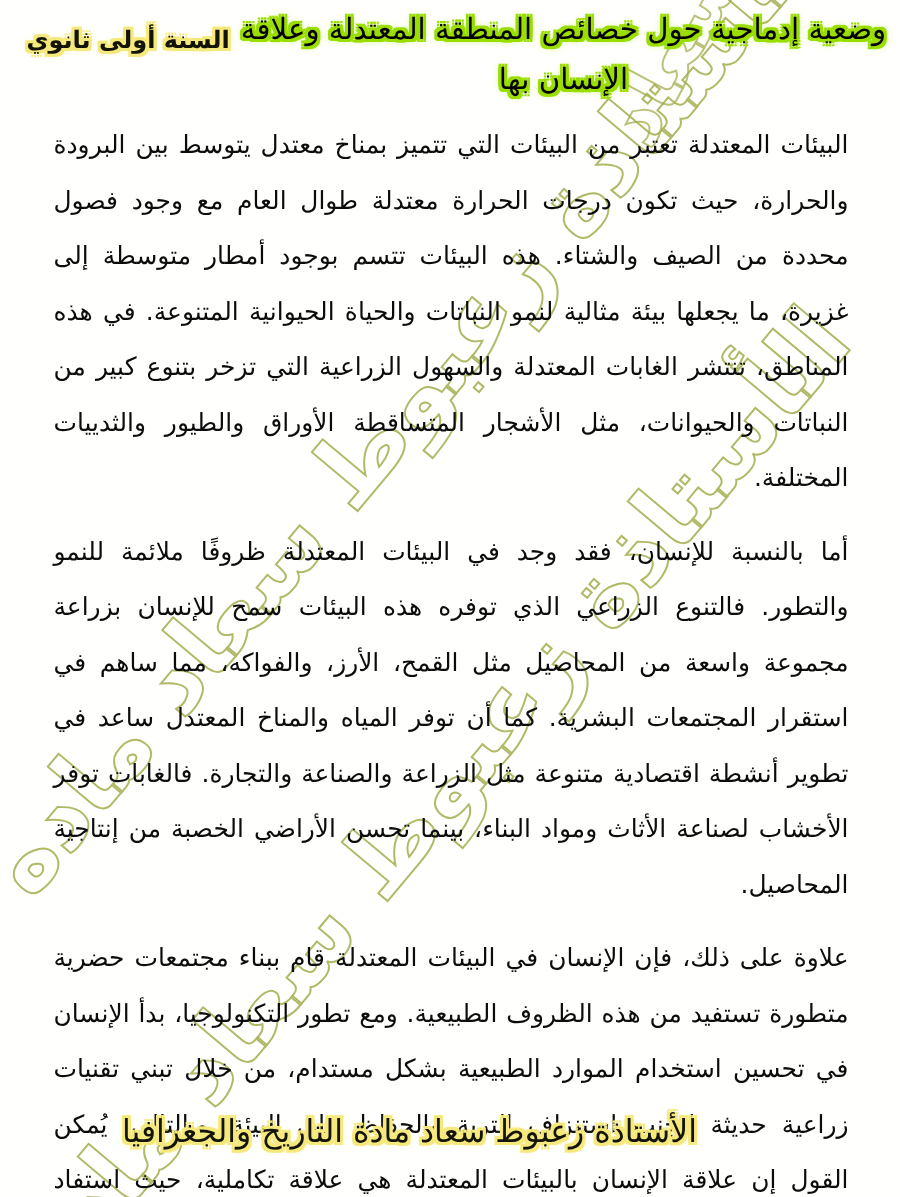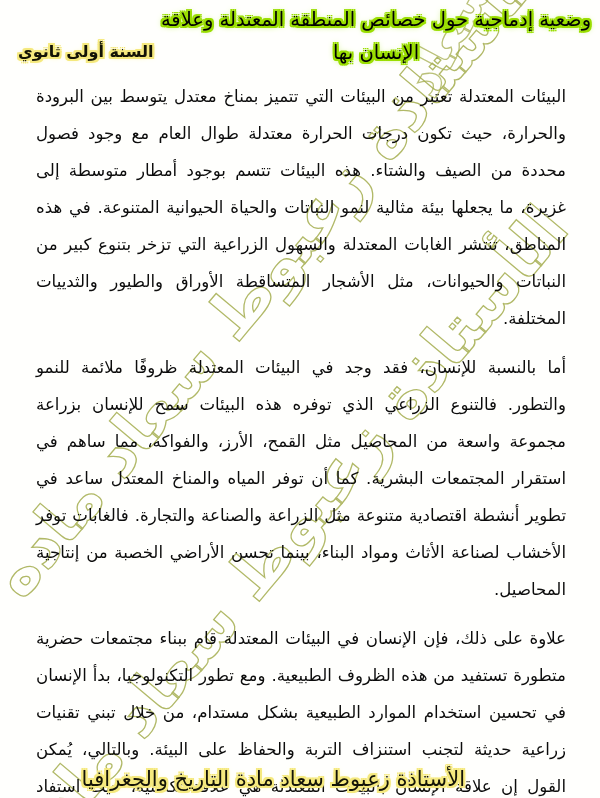--- a/index.html
+++ b/index.html
@@ -49,21 +49,20 @@
        0   -2px 0 var(--title-glow),  0    2px 0 var(--title-glow),
        0    0   6px var(--title-glow);
   }
   .glow-yellow {
     text-shadow:
       -2px -2px 0 var(--label-glow),  2px -2px 0 var(--label-glow),
       -2px  2px 0 var(--label-glow),  2px  2px 0 var(--label-glow),
       -2px  0   0 var(--label-glow),  2px  0   0 var(--label-glow),
        0   -2px 0 var(--label-glow),  0    2px 0 var(--label-glow),
        0    0   5px var(--label-glow);
-    margin-top: 25px;
   }
 
   
   .corner-label {
     position: absolute;
     top: 17px;
     left: 18px;
     z-index: 3;
     font-size: 16px;
     font-weight: bold;

